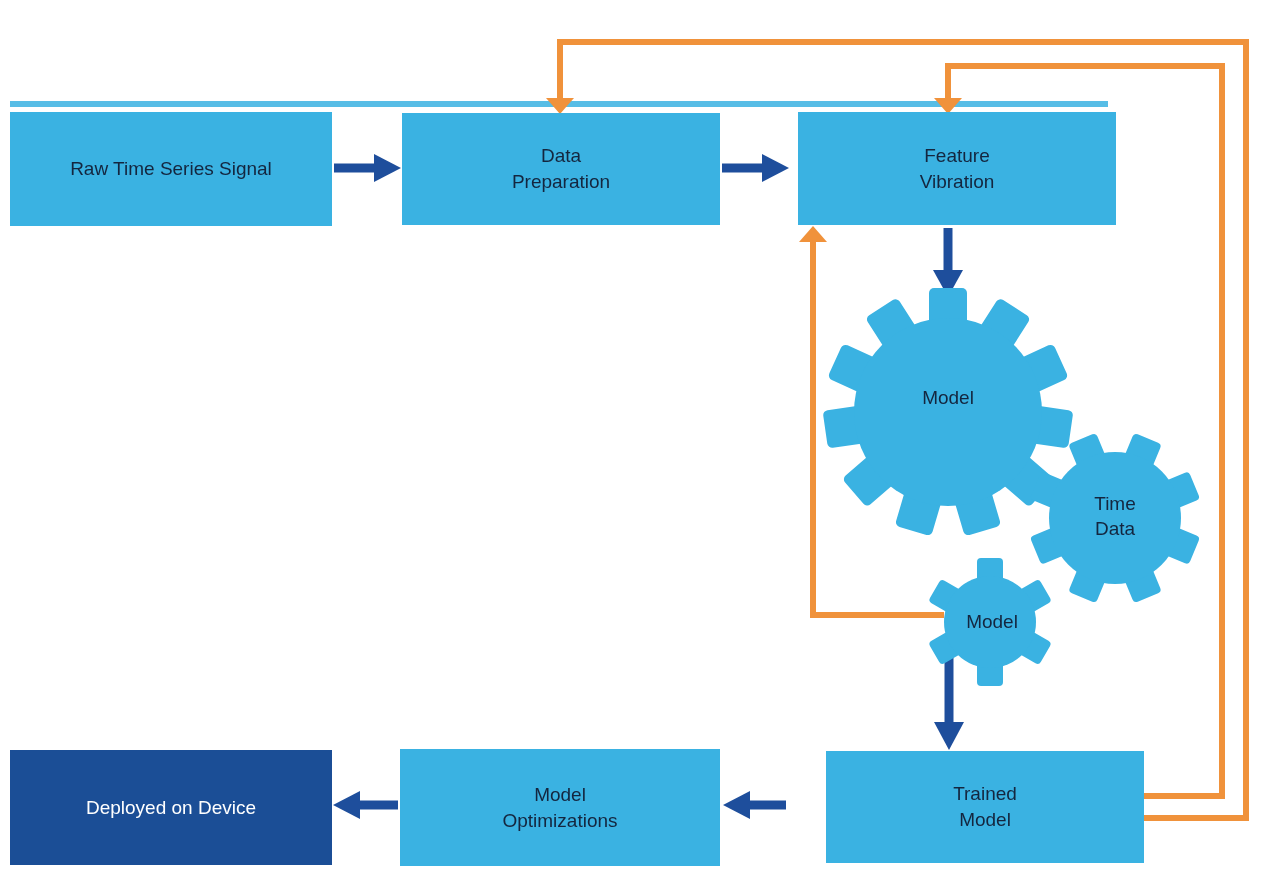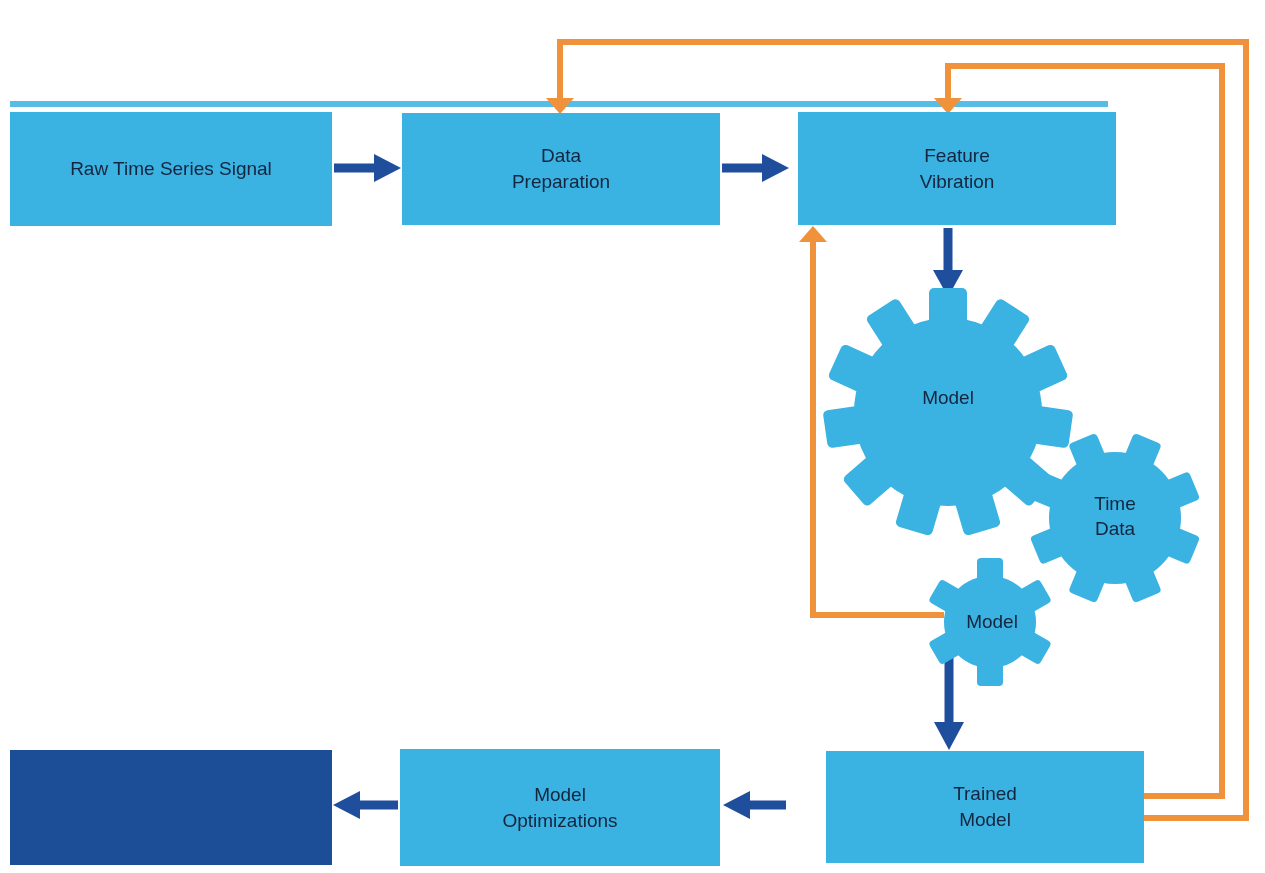--- a/index.html
+++ b/index.html
@@ -122,20 +122,21 @@
     <span>Trained</span>
     <span>Model</span>
   </div>
 
   <div class="box" style="left:400px;top:749px;width:320px;height:117px;">
     <span>Model</span>
     <span>Optimizations</span>
   </div>
 
   <div class="box dark" style="left:10px;top:750px;width:322px;height:115px;">
+    <span>Deployed on Device</span>
   </div>
 
   <div class="gear-label" style="left:848px;top:385px;width:200px;">
     <span>Model</span>
   </div>
 
   <div class="gear-label" style="left:1045px;top:491px;width:140px;">
     <span>Time</span>
     <span>Data</span>
   </div>

